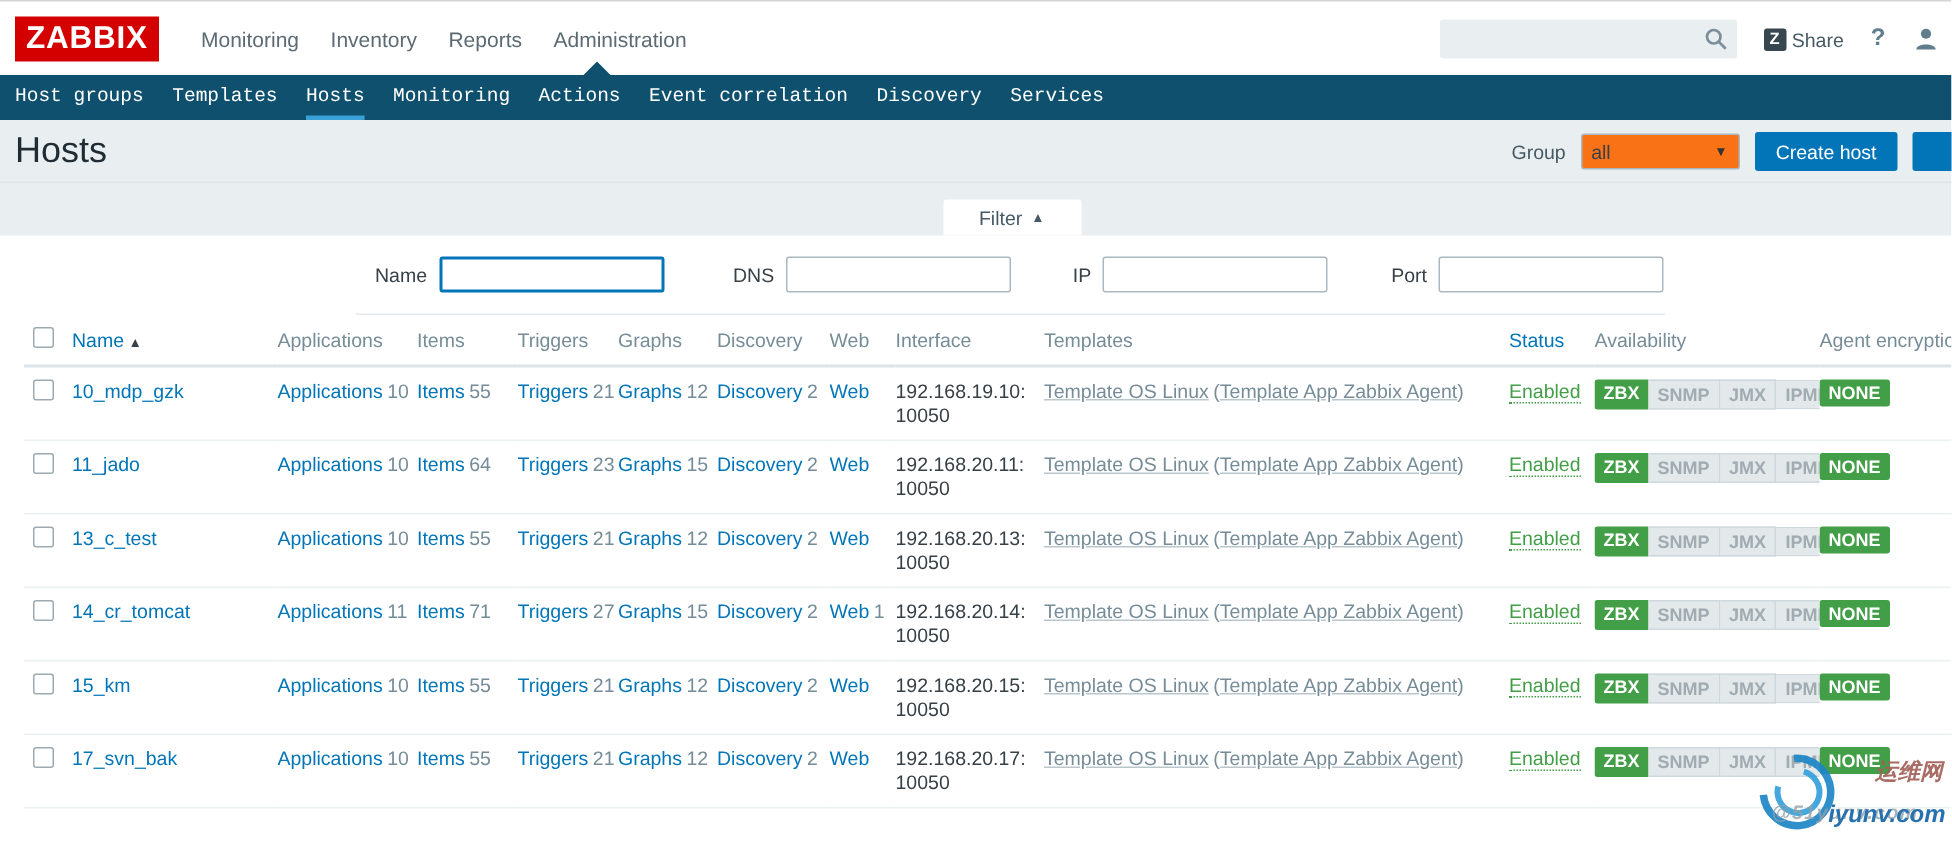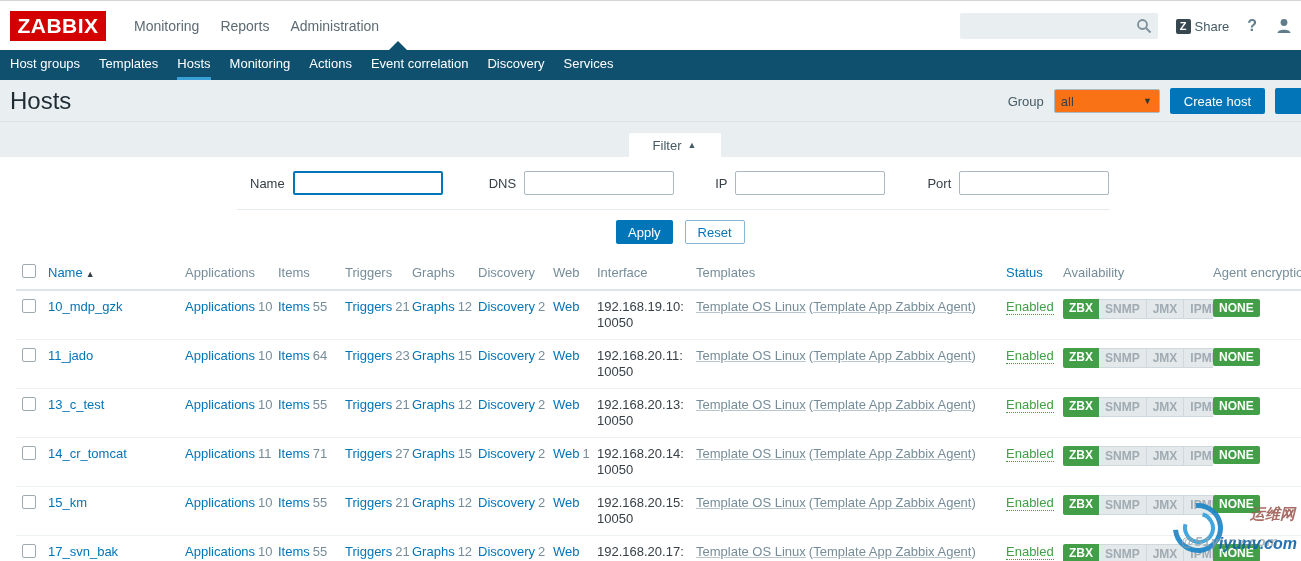--- a/index.html
+++ b/index.html
@@ -22,21 +22,21 @@
   .searchbox{width:198px; height:26px; background:#e9eef1; border-radius:2px; position:relative;}
   .searchbox input{width:100%; height:100%; border:none; background:transparent; padding:0 28px 0 8px; font-size:13px; outline:none;}
   .search-icon{position:absolute; right:6px; top:5px;}
   .share{display:flex; align-items:center; gap:4px; cursor:pointer;}
   .share .zbox{width:15px; height:15px; background:#37474f; border-radius:2px; color:#fff; font-size:11px; font-weight:bold; display:flex; align-items:center; justify-content:center;}
   .share .stext{color:#455a64; font-size:13px;}
   .help{color:#607d8b; font-size:16px; font-weight:bold; cursor:pointer;}
   .usericon{cursor:pointer; display:flex;}
 
   
-  .subnav{height:30px; background:var(--nav); display:flex; align-items:stretch; padding-left:10px;}
+  .subnav{height:30px; background:var(--nav); display:flex; align-items:stretch; padding-left:10px;font-family:Liberation Mono, monospace;}
   .snitem{color:#fff; font-size:13px; line-height:27px; margin-right:19px; border-bottom:3px solid transparent; cursor:pointer; white-space:nowrap;}
   .snitem.active{border-bottom-color:var(--nav-active);}
 
   
   .titleband{height:77px; background:var(--band); position:relative;}
   .title-row{height:42px; display:flex; align-items:center; position:relative; border-bottom:1px solid #dde3e7;}
   .page-title{font-size:24px; color:var(--dark-text); margin-left:10px; font-weight:normal;}
   .title-controls{position:absolute; right:-62px; top:8px; display:flex; align-items:center; gap:10px;}
   .group-label{color:#455a64;}
   .group-select{width:106px; height:24px; background:#f97316; border:1px solid #aab8bf; border-radius:2px; display:flex; align-items:center; padding:0 6px; cursor:pointer; position:relative;}
@@ -95,20 +95,21 @@
 </style>
 </head>
 <body>
 
 <div class="screen">
 
   <div class="topbar">
     <div class="logo">ZABBIX</div>
     <div class="mainmenu">
       <div class="mitem">Monitoring</div>
+      <div class="mitem">Inventory</div>
       <div class="mitem">Reports</div>
       <div class="mitem">Administration</div>
     </div>
     <div class="cfg-triangle"></div>
     <div class="top-right">
       <div class="searchbox">
         <input type="text" placeholder="" style="">
         <span class="search-icon">
           <svg width="16" height="16" viewBox="0 0 16 16">
               <circle cx="6.5" cy="6.5" r="4.5" fill="none" stroke="#7b8f9a" stroke-width="1.8"></circle>
@@ -165,24 +166,20 @@
       <span class="f-label lbl-name">Name</span>
       <input class="f-input focused" value="" style="">
       <span class="f-label lbl-dns">DNS</span>
       <input class="f-input" value="" style="">
       <span class="f-label lbl-ip">IP</span>
       <input class="f-input" value="" style="">
       <span class="f-label lbl-port">Port</span>
       <input class="f-input" value="" style="">
     </div>
     <div class="f-divider"></div>
-    <div class="f-buttons">
-      <button class="btn-blue btn-apply">Apply</button>
-      <button class="btn-reset">Reset</button>
-    </div>
   </div>
 
   <table>
     <colgroup>
       <col class="c-cb">
         <col class="c-name">
         <col class="c-apps">
         <col class="c-items">
         <col class="c-trig">
         <col class="c-graph">

